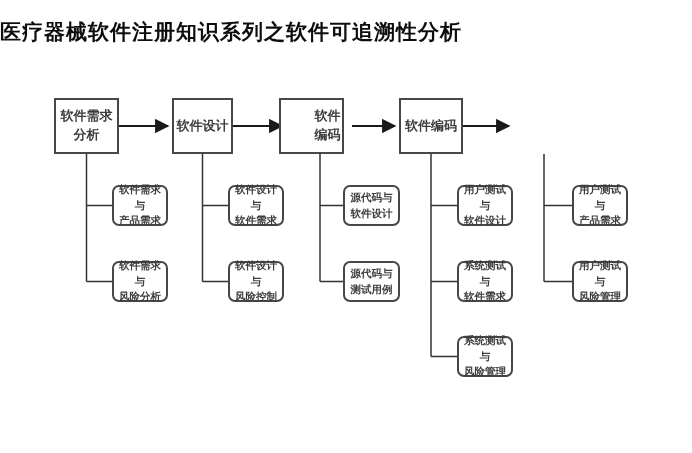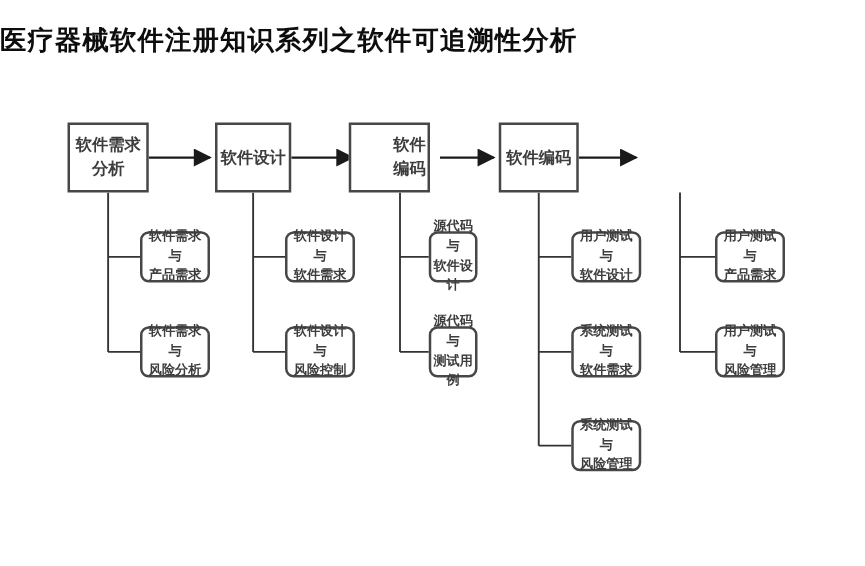--- a/index.html
+++ b/index.html
@@ -51,21 +51,21 @@
   }
   
   .s0{left:54px;width:65px;}
   .s1{left:172px;width:61px;}
   .s2{left:279px;width:65px;padding-left:32px;}
   .s3{left:399px;width:64px;}
   .s4{left:513px;width:62px;}
   
   .c0{left:112px;}
   .c1{left:228px;}
-  .c2{left:343px;width:39px;}
+  .c2{left:343px;width:57px;}
   .c3{left:457px;}
   .c4{left:572px;}
   
   .rA{top:185px;}
   .rB{top:261px;}
   .rC{top:336px;}
 </style>
 </head>
 <body>
 

